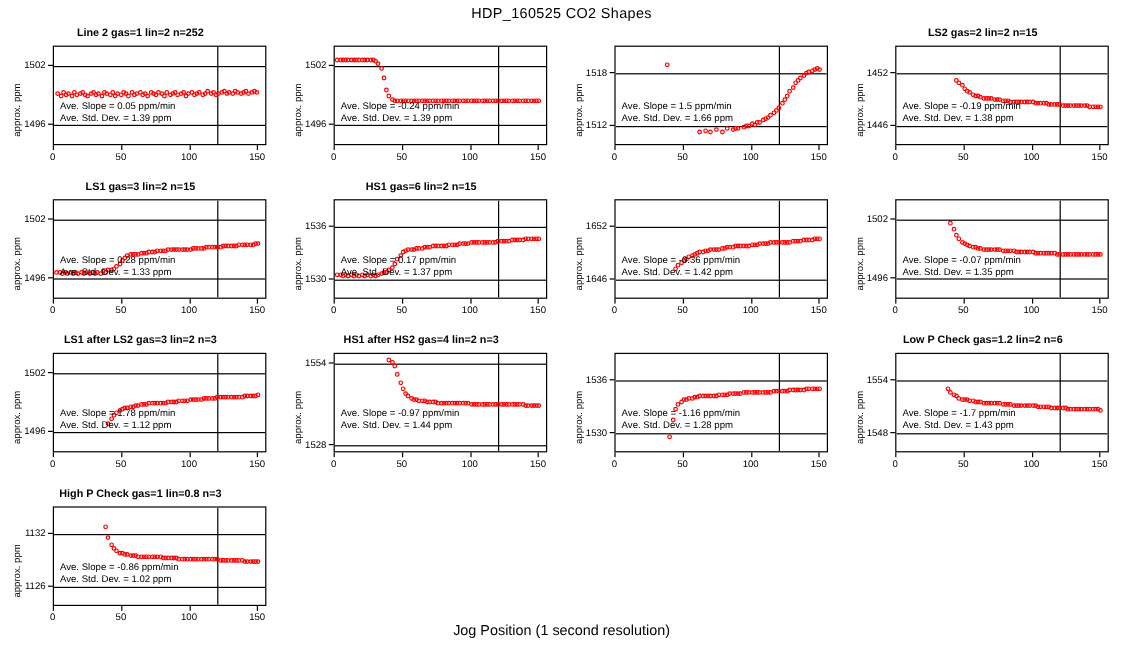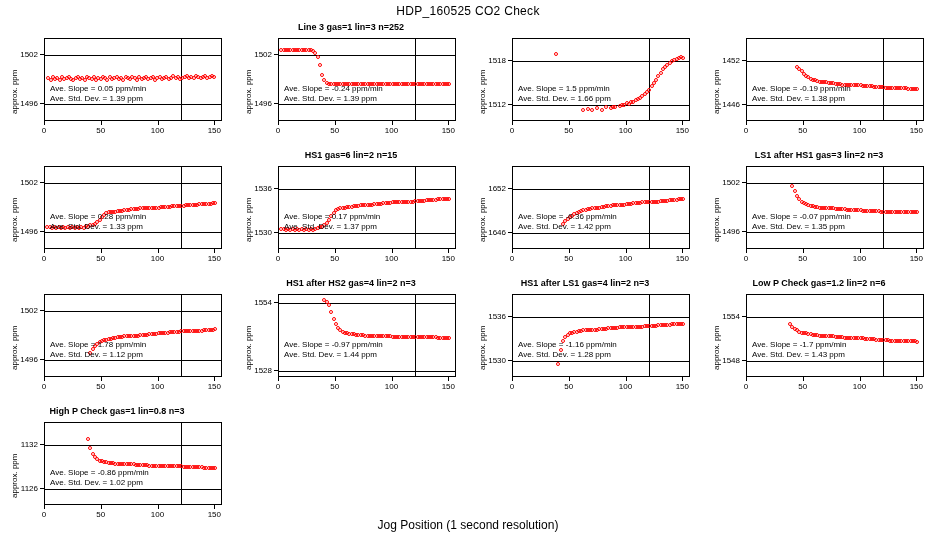--- a/index.html
+++ b/index.html
@@ -94,24 +94,25 @@
     position:absolute;
     font-size:8px;
     transform:rotate(-90deg);
     transform-origin:left top;
     white-space:nowrap;
   }
 </style>
 </head>
 <body>
 
-<div id="main-title">HDP_160525  CO2 Check</div>
+<div id="main-title">HDP_160525  CO2 Shapes</div>
 
 <div id="panels">
     <div class="panel" style="left: 0px; top: 22px;">
+      <div class="panel-title">Line 2 gas=1 lin=2 n=252</div>
       <div class="ylabel" style="left: 10px; top: 92px;">approx. ppm</div>
       <div class="plotbox">
         <div class="hline" style="top: 64.8px;"></div>
         <div class="hline" style="top: 16.2px;"></div>
         <div class="vline" style="left: 136.258px;"></div>
         <div class="dot" style="left: 3.40645px; top: 38.88px;"></div>
         <div class="dot" style="left: 5.67742px; top: 40.5px;"></div>
         <div class="dot" style="left: 7.94839px; top: 38.07px;"></div>
         <div class="dot" style="left: 10.2194px; top: 39.69px;"></div>
         <div class="dot" style="left: 12.4903px; top: 38.88px;"></div>
@@ -194,21 +195,20 @@
       <div class="xtick" style="left: 90.7742px;">50</div>
       <div class="xtickmark" style="position: absolute; left: 100.774px; top: 99px;"></div>
       <div class="xtick" style="left: 147.548px;">100</div>
       <div class="xtickmark" style="position: absolute; left: 157.548px; top: 99px;"></div>
       <div class="xtick" style="left: 204.323px;">150</div>
       <div class="xtickmark" style="position: absolute; left: 214.323px; top: 99px;"></div>
       <div class="ann slope">Ave. Slope =  0.05  ppm/min</div>
       <div class="ann std">Ave. Std. Dev. =  1.39 ppm</div>
     </div>
     <div class="panel" style="left: 234px; top: 22px;">
-      <div class="panel-title">Line 3 gas=1 lin=3 n=252</div>
       <div class="ylabel" style="left: 10px; top: 92px;">approx. ppm</div>
       <div class="plotbox">
         <div class="hline" style="top: 64.8px;"></div>
         <div class="hline" style="top: 16.2px;"></div>
         <div class="vline" style="left: 136.258px;"></div>
         <div class="dot" style="left: 2.27097px; top: 11.34px;"></div>
         <div class="dot" style="left: 4.54194px; top: 11.34px;"></div>
         <div class="dot" style="left: 6.8129px; top: 11.34px;"></div>
         <div class="dot" style="left: 9.08387px; top: 11.34px;"></div>
         <div class="dot" style="left: 11.3548px; top: 11.34px;"></div>
@@ -353,20 +353,21 @@
       <div class="xtick" style="left: 90.7742px;">50</div>
       <div class="xtickmark" style="position: absolute; left: 100.774px; top: 99px;"></div>
       <div class="xtick" style="left: 147.548px;">100</div>
       <div class="xtickmark" style="position: absolute; left: 157.548px; top: 99px;"></div>
       <div class="xtick" style="left: 204.323px;">150</div>
       <div class="xtickmark" style="position: absolute; left: 214.323px; top: 99px;"></div>
       <div class="ann slope">Ave. Slope =  1.5  ppm/min</div>
       <div class="ann std">Ave. Std. Dev. =  1.66 ppm</div>
     </div>
     <div class="panel" style="left: 702px; top: 22px;">
+      <div class="panel-title">LS2 gas=2 lin=2 n=15</div>
       <div class="ylabel" style="left: 10px; top: 92px;">approx. ppm</div>
       <div class="plotbox">
         <div class="hline" style="top: 66.2727px;"></div>
         <div class="hline" style="top: 22.0909px;"></div>
         <div class="vline" style="left: 136.258px;"></div>
         <div class="dot" style="left: 49.9613px; top: 27.9818px;"></div>
         <div class="dot" style="left: 52.2323px; top: 30.1909px;"></div>
         <div class="dot" style="left: 54.5032px; top: 32.4px;"></div>
         <div class="dot" style="left: 56.7742px; top: 34.6091px;"></div>
         <div class="dot" style="left: 59.0452px; top: 36.8182px;"></div>
@@ -429,20 +430,21 @@
       <div class="xtick" style="left: 90.7742px;">50</div>
       <div class="xtickmark" style="position: absolute; left: 100.774px; top: 99px;"></div>
       <div class="xtick" style="left: 147.548px;">100</div>
       <div class="xtickmark" style="position: absolute; left: 157.548px; top: 99px;"></div>
       <div class="xtick" style="left: 204.323px;">150</div>
       <div class="xtickmark" style="position: absolute; left: 214.323px; top: 99px;"></div>
       <div class="ann slope">Ave. Slope = -0.19  ppm/min</div>
       <div class="ann std">Ave. Std. Dev. =  1.38 ppm</div>
     </div>
     <div class="panel" style="left: 0px; top: 150px;">
+      <div class="panel-title">LS1 gas=3 lin=2 n=15</div>
       <div class="ylabel" style="left: 10px; top: 92px;">approx. ppm</div>
       <div class="plotbox">
         <div class="hline" style="top: 64.8px;"></div>
         <div class="hline" style="top: 16.2px;"></div>
         <div class="vline" style="left: 136.258px;"></div>
         <div class="dot" style="left: 2.27097px; top: 59.94px;"></div>
         <div class="dot" style="left: 4.54194px; top: 59.94px;"></div>
         <div class="dot" style="left: 6.8129px; top: 60.75px;"></div>
         <div class="dot" style="left: 9.08387px; top: 59.94px;"></div>
         <div class="dot" style="left: 11.3548px; top: 60.75px;"></div>
@@ -700,21 +702,20 @@
       <div class="xtick" style="left: 90.7742px;">50</div>
       <div class="xtickmark" style="position: absolute; left: 100.774px; top: 99px;"></div>
       <div class="xtick" style="left: 147.548px;">100</div>
       <div class="xtickmark" style="position: absolute; left: 157.548px; top: 99px;"></div>
       <div class="xtick" style="left: 204.323px;">150</div>
       <div class="xtickmark" style="position: absolute; left: 214.323px; top: 99px;"></div>
       <div class="ann slope">Ave. Slope = -0.36  ppm/min</div>
       <div class="ann std">Ave. Std. Dev. =  1.42 ppm</div>
     </div>
     <div class="panel" style="left: 702px; top: 150px;">
-      <div class="panel-title">LS1 after HS1 gas=3 lin=2 n=3</div>
       <div class="ylabel" style="left: 10px; top: 92px;">approx. ppm</div>
       <div class="plotbox">
         <div class="hline" style="top: 64.8px;"></div>
         <div class="hline" style="top: 16.2px;"></div>
         <div class="vline" style="left: 136.258px;"></div>
         <div class="dot" style="left: 45.4194px; top: 19.44px;"></div>
         <div class="dot" style="left: 47.6903px; top: 24.3px;"></div>
         <div class="dot" style="left: 49.9613px; top: 29.16px;"></div>
         <div class="dot" style="left: 52.2323px; top: 32.4px;"></div>
         <div class="dot" style="left: 54.5032px; top: 34.83px;"></div>
@@ -779,20 +780,21 @@
       <div class="xtick" style="left: 90.7742px;">50</div>
       <div class="xtickmark" style="position: absolute; left: 100.774px; top: 99px;"></div>
       <div class="xtick" style="left: 147.548px;">100</div>
       <div class="xtickmark" style="position: absolute; left: 157.548px; top: 99px;"></div>
       <div class="xtick" style="left: 204.323px;">150</div>
       <div class="xtickmark" style="position: absolute; left: 214.323px; top: 99px;"></div>
       <div class="ann slope">Ave. Slope = -0.07  ppm/min</div>
       <div class="ann std">Ave. Std. Dev. =  1.35 ppm</div>
     </div>
     <div class="panel" style="left: 0px; top: 278px;">
+      <div class="panel-title">LS1 after LS2 gas=3 lin=2 n=3</div>
       <div class="ylabel" style="left: 10px; top: 92px;">approx. ppm</div>
       <div class="plotbox">
         <div class="hline" style="top: 64.8px;"></div>
         <div class="hline" style="top: 16.2px;"></div>
         <div class="vline" style="left: 136.258px;"></div>
         <div class="dot" style="left: 45.4194px; top: 58.32px;"></div>
         <div class="dot" style="left: 47.6903px; top: 54.27px;"></div>
         <div class="dot" style="left: 49.9613px; top: 51.03px;"></div>
         <div class="dot" style="left: 52.2323px; top: 48.6px;"></div>
         <div class="dot" style="left: 54.5032px; top: 46.98px;"></div>
@@ -936,21 +938,20 @@
       <div class="xtick" style="left: 90.7742px;">50</div>
       <div class="xtickmark" style="position: absolute; left: 100.774px; top: 99px;"></div>
       <div class="xtick" style="left: 147.548px;">100</div>
       <div class="xtickmark" style="position: absolute; left: 157.548px; top: 99px;"></div>
       <div class="xtick" style="left: 204.323px;">150</div>
       <div class="xtickmark" style="position: absolute; left: 214.323px; top: 99px;"></div>
       <div class="ann slope">Ave. Slope = -0.97  ppm/min</div>
       <div class="ann std">Ave. Std. Dev. =  1.44 ppm</div>
     </div>
     <div class="panel" style="left: 468px; top: 278px;">
-      <div class="panel-title">HS1 after LS1 gas=4 lin=2 n=3</div>
       <div class="ylabel" style="left: 10px; top: 92px;">approx. ppm</div>
       <div class="plotbox">
         <div class="hline" style="top: 66.2727px;"></div>
         <div class="hline" style="top: 22.0909px;"></div>
         <div class="vline" style="left: 136.258px;"></div>
         <div class="dot" style="left: 45.4194px; top: 69.2182px;"></div>
         <div class="dot" style="left: 47.6903px; top: 55.2273px;"></div>
         <div class="dot" style="left: 49.9613px; top: 45.6545px;"></div>
         <div class="dot" style="left: 52.2323px; top: 41.9727px;"></div>
         <div class="dot" style="left: 54.5032px; top: 39.7636px;"></div>

